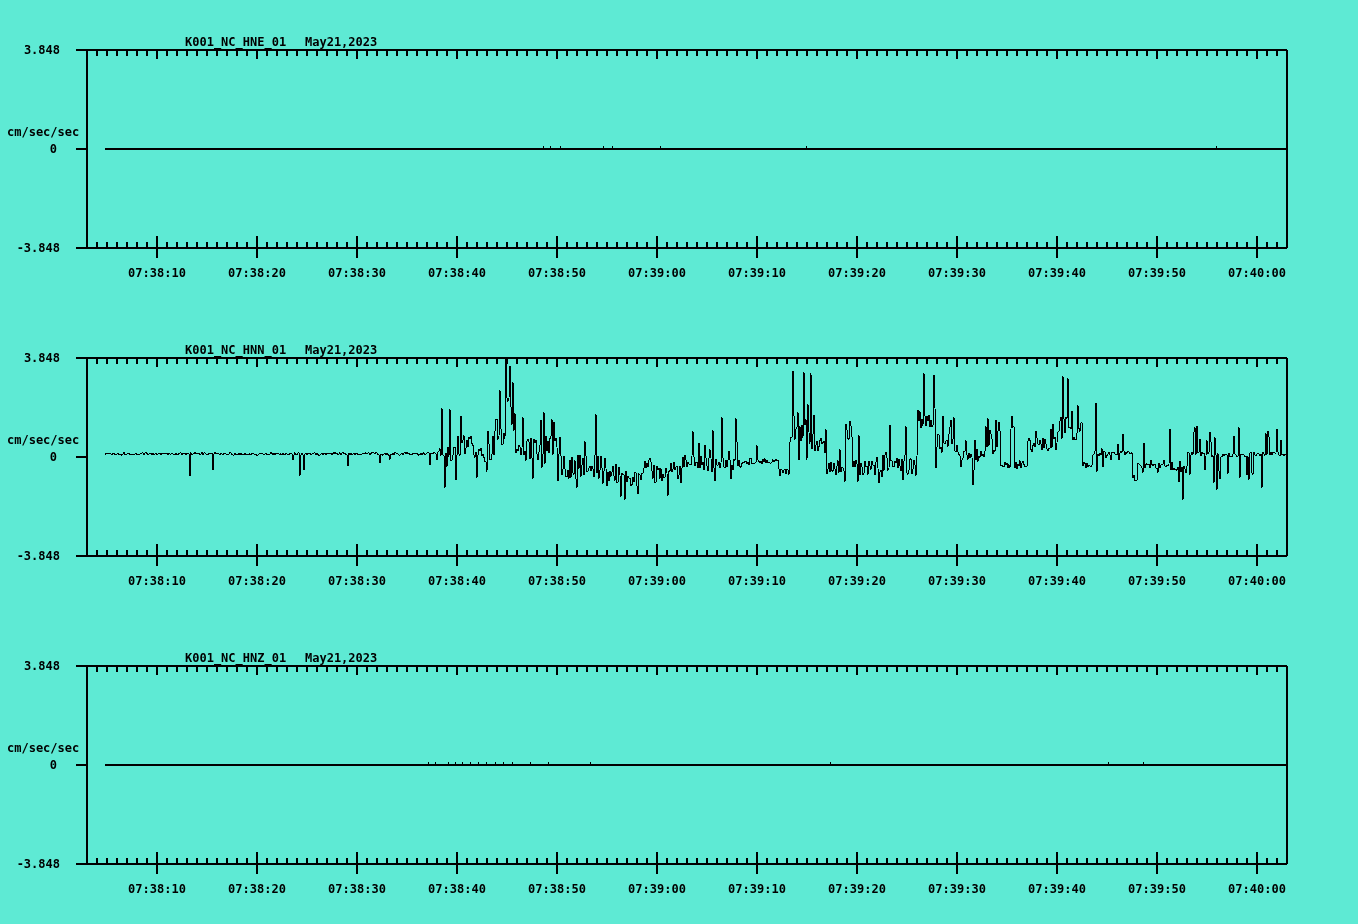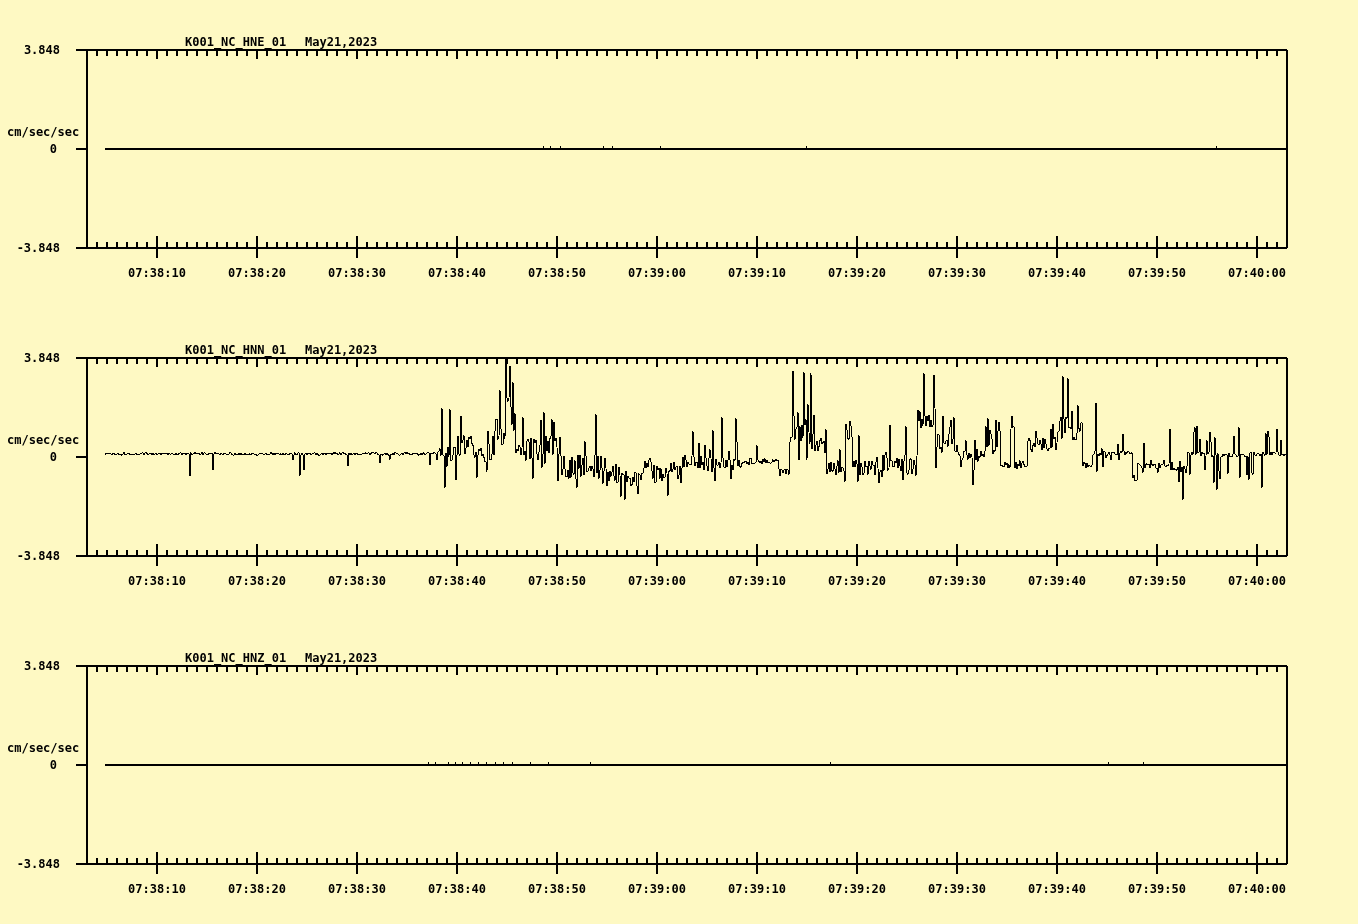--- a/index.html
+++ b/index.html
@@ -1,16 +1,16 @@
 <!DOCTYPE html>
 <html><head>
 <meta charset="utf-8">
 <style>
   html,body{margin:0;padding:0;background:#ffffff;}
-  .page{position:relative;width:1358px;height:924px;background:#fef9c3;overflow:hidden;
+  .page{position:relative;width:1358px;height:924px;background:#5eead4;overflow:hidden;
         font-family:"DejaVu Sans Mono","Liberation Mono",monospace;}
   svg.panel{position:absolute;left:0;width:1358px;height:308px;display:block;}
   #panel-0{top:0;}
   #panel-1{top:308px;}
   #panel-2{top:616px;}
   text{font-family:"DejaVu Sans Mono","Liberation Mono",monospace;font-weight:700;
        font-size:12px;fill:#000000;}
 </style>
 </head>
 <body>

